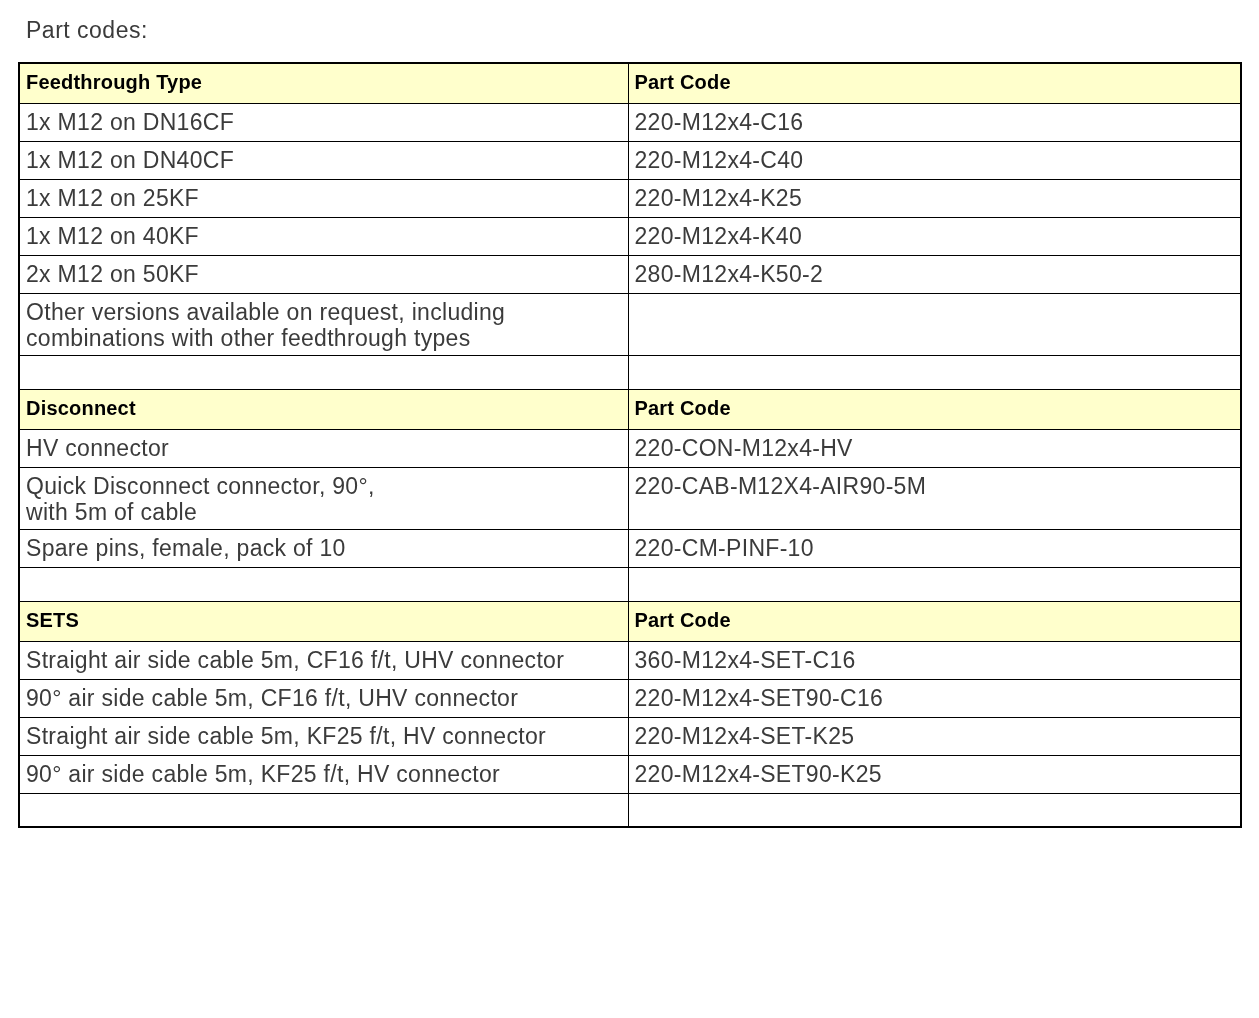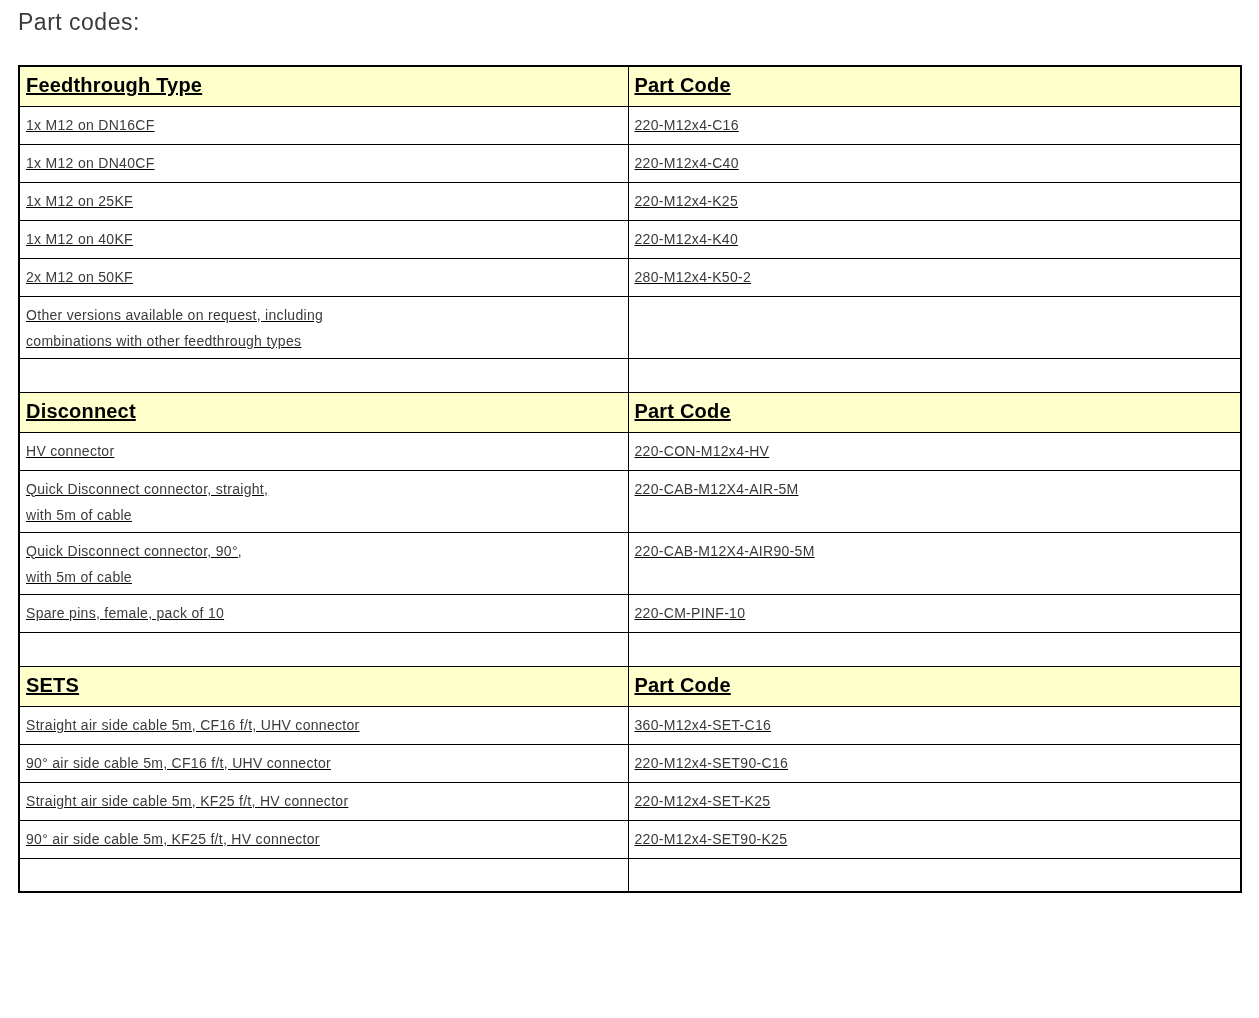--- a/index.html
+++ b/index.html
@@ -19,36 +19,35 @@
     width:1259px;
     min-height:1018px;
     box-sizing:border-box;
     padding:8px 19px 0 18px;
   }
   .title{
     font-size:23px;
     font-weight:400;
     color:var(--body-text);
     letter-spacing:0.5px;
-    margin:0;
+    margin:8px;
     line-height:28px;
   }
   table.part-table{
     border-collapse:collapse;
     table-layout:fixed;
     width:1222px;
-    margin-top:29px;
+    margin-top:18px;
     border:2px solid var(--border);
-    text-decoration:underline;
   }
   table.part-table td{
     border:1.5px solid var(--border);
     vertical-align:top;
     padding:5px 8px 3px 6px;
-    font-size:14px;
+    font-size:23px;
     line-height:26px;
     letter-spacing:0.3px;
     color:var(--body-text);
     white-space:pre-line;
     overflow:hidden;
     box-sizing:border-box;
   }
   tr.row-header td{
     background:var(--header-bg);
     color:var(--header-text);
@@ -108,25 +107,20 @@
         </tr>
         <tr class="row-header">
           <td>Disconnect</td>
           <td>Part Code</td>
         </tr>
         <tr class="row-single">
           <td>HV connector</td>
           <td>220-CON-M12x4-HV</td>
         </tr>
         <tr class="row-double">
-          <td>Quick Disconnect connector, straight,
-with 5m of cable</td>
-          <td>220-CAB-M12X4-AIR-5M</td>
-        </tr>
-        <tr class="row-double">
           <td>Quick Disconnect connector, 90°,
 with 5m of cable</td>
           <td>220-CAB-M12X4-AIR90-5M</td>
         </tr>
         <tr class="row-single">
           <td>Spare pins, female, pack of 10</td>
           <td>220-CM-PINF-10</td>
         </tr>
         <tr class="row-empty">
           <td></td>

